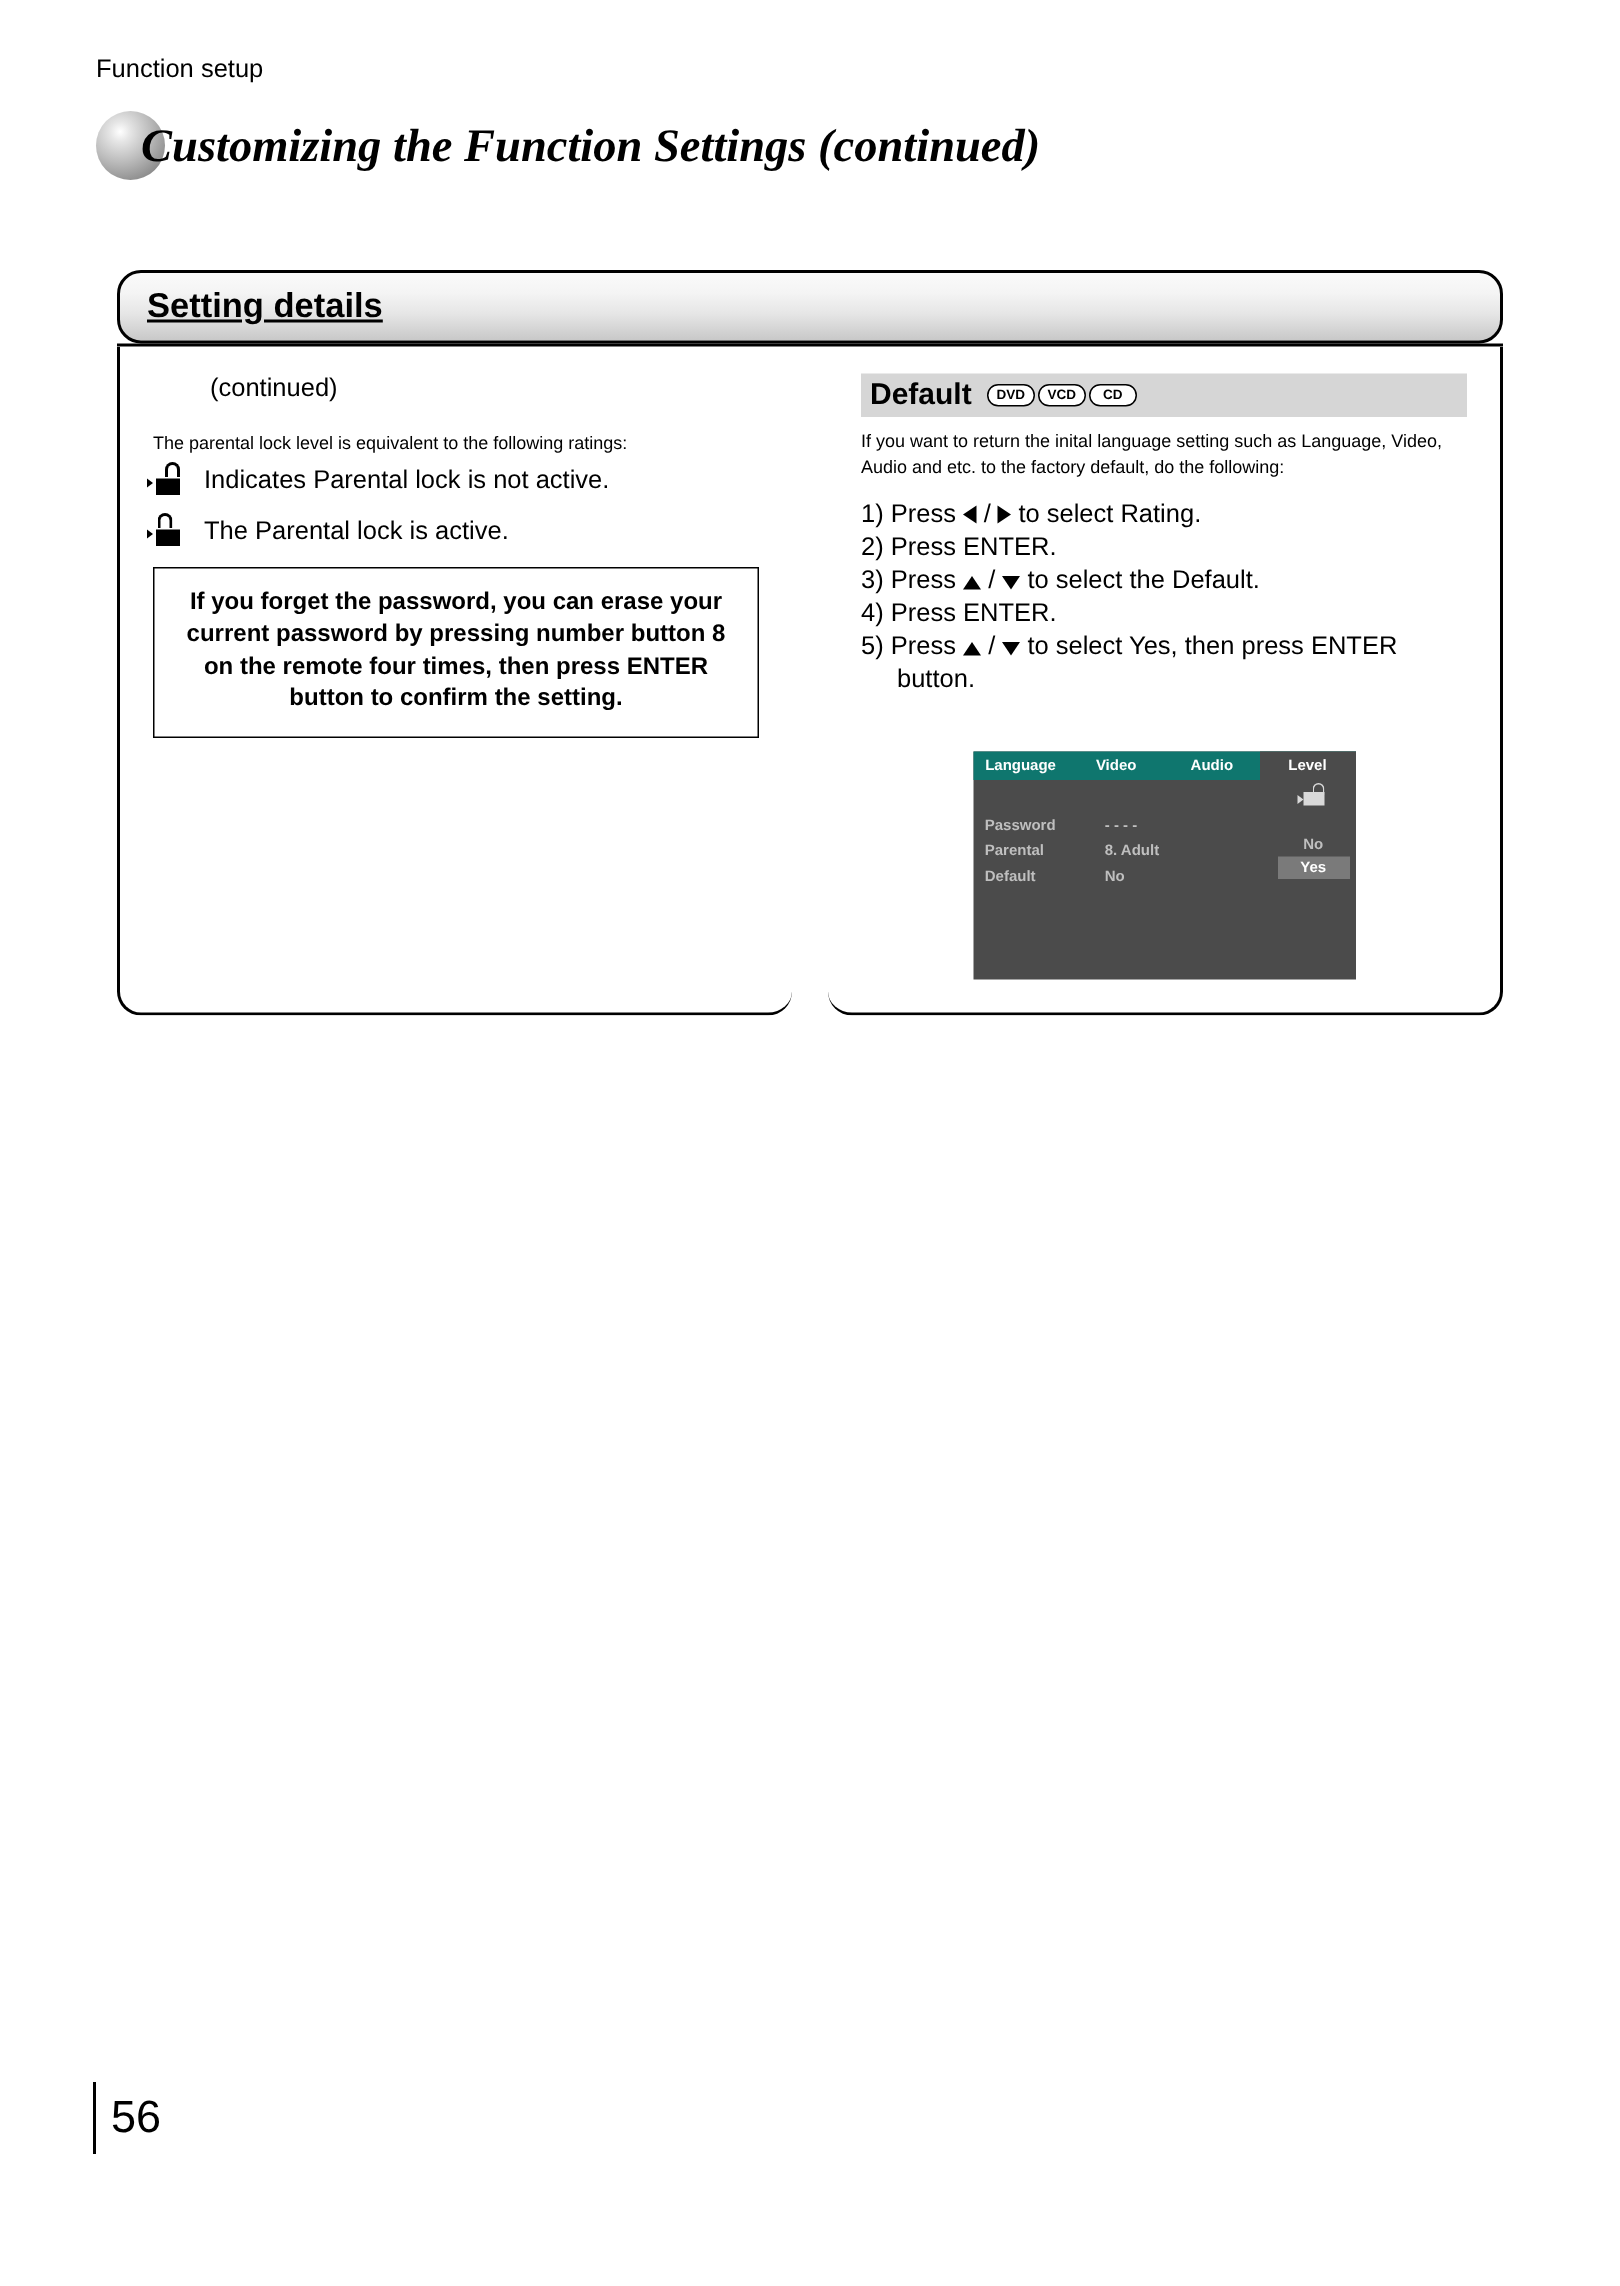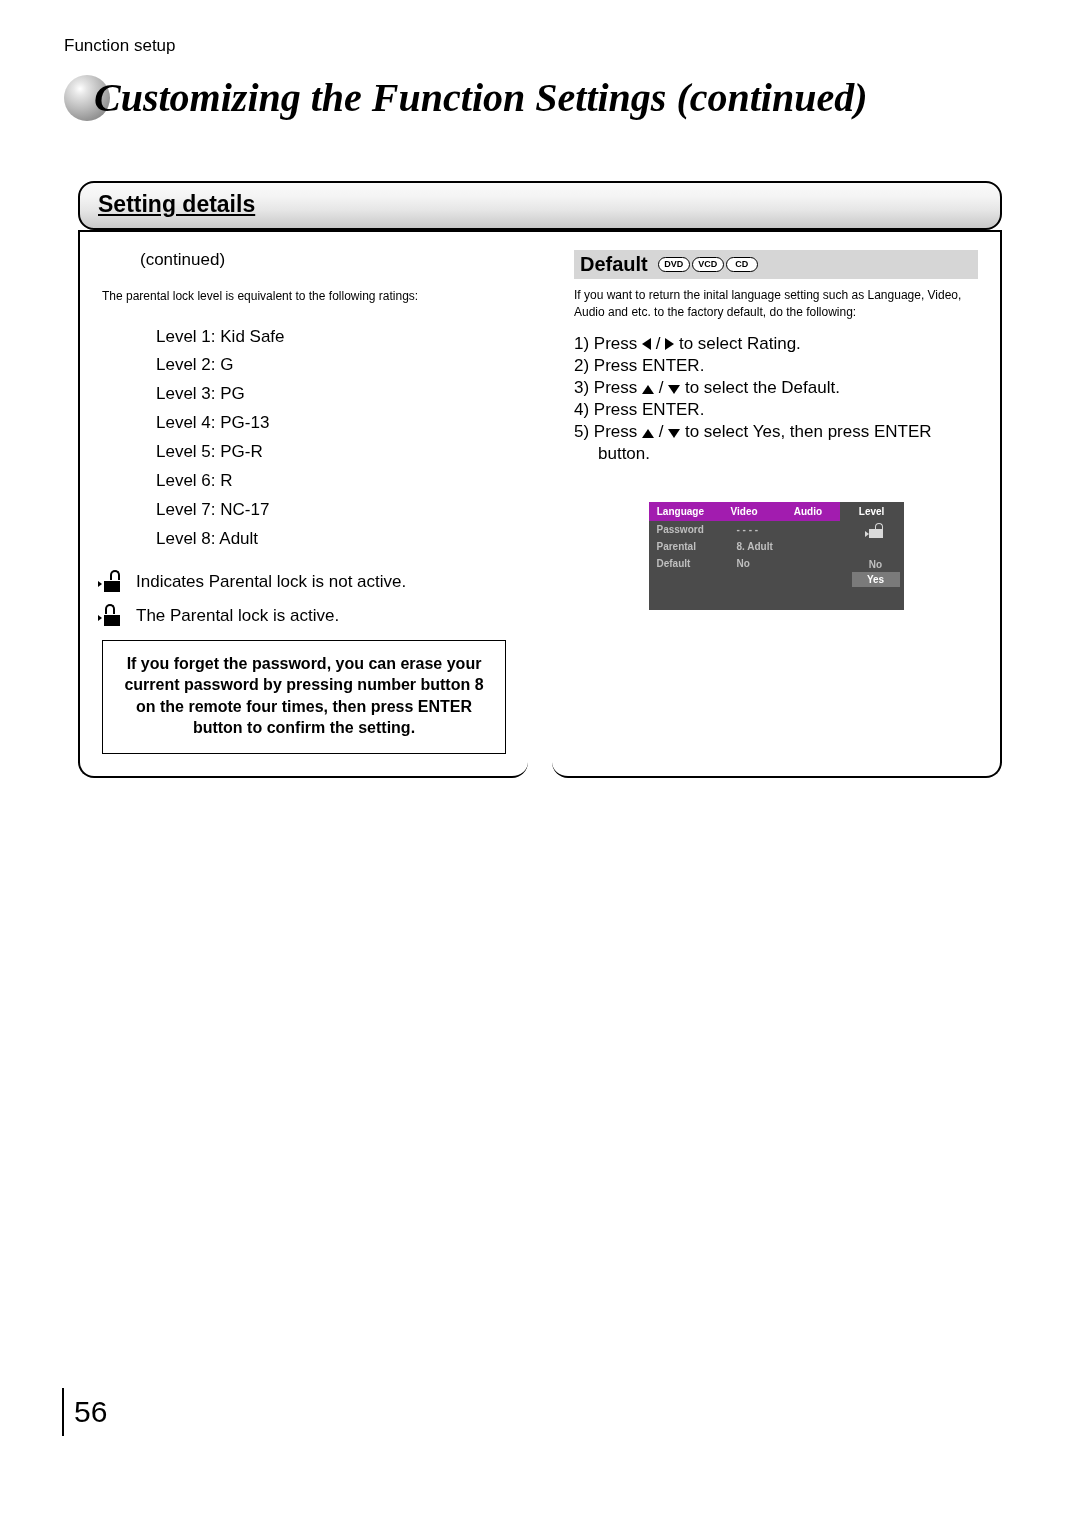--- a/index.html
+++ b/index.html
@@ -32,21 +32,21 @@
     height: 46px;
     border-radius: 50%;
     background: radial-gradient(circle at 35% 30%, #ffffff 0%, #e6e6e6 15%, #bdbdbd 45%, #8a8a8a 80%, #777 100%);
     margin-right: -16px;
     z-index: 0;
   }
   .page-title {
     font-family: "Times New Roman", Times, serif;
     font-style: italic;
     font-weight: bold;
-    font-size: 40px;
+    font-size: 31px;
     z-index: 1;
   }
   
   .big-box {
     border: 2px solid #000;
     border-radius: 16px;
     padding: 8px 18px 10px 18px;
     margin: 0 14px;
     background: linear-gradient(to bottom, #fafafa 0%, #f4f4f4 30%, #e6e6e6 60%, #c8c8c8 100%);
   }
@@ -132,24 +132,24 @@
   .tri-r { width:0;height:0;border-top:6px solid transparent;border-bottom:6px solid transparent;border-left:9px solid #000; }
   .tri-u { width:0;height:0;border-left:6px solid transparent;border-right:6px solid transparent;border-bottom:9px solid #000; }
   .tri-d { width:0;height:0;border-left:6px solid transparent;border-right:6px solid transparent;border-top:9px solid #000; }
   
   .osd {
     width: 255px; margin: 38px auto 0 auto;
     background: #4b4b4b;
     font-size: 10px; font-weight: bold; color: #bfbfbf;
     padding-bottom: 38px;
   }
-  .osd-tabs { display: flex; background:#a21caf; }
+  .osd-tabs { display: flex; background:#0f766e; }
   .osd-tab { flex: 1; text-align: center; color: #fff; padding: 4px 0; font-size: 10px; }
   .osd-tab.active { background:#4b4b4b; color:#fff; }
-  .osd-body { position: relative; padding: 0 8px; }
+  .osd-body { position: relative; padding: 22px 8px; }
   .osd-row { display: flex; padding: 3px 0; }
   .osd-label { width: 80px; }
   .osd-val { width: 60px; }
   .osd-side { position: absolute; right: 8px; top: 8px; text-align: center; width: 40px; }
   .osd-lock {
     width: 14px; height: 14px; margin: 0 auto 14px auto; position: relative;
   }
   .osd-lock .lb { width: 14px; height: 9px; background:#d9d9d9; }
   .osd-lock .ls { position:absolute; top:-6px; left:6px; width:8px; height:8px; border:1.5px solid #d9d9d9; border-bottom:none; border-radius: 5px 5px 0 0; box-sizing:border-box;}
   .osd-lock .la { position:absolute; left:-4px; top:2px; width:0;height:0;border-top:3px solid transparent;border-bottom:3px solid transparent;border-left:4px solid #d9d9d9; }
@@ -180,30 +180,20 @@
 
   <div class="big-box">
     <div class="big-box-title">Setting details</div>
   </div>
 
   <div class="columns">
 
     <div class="col col-left">
       <div class="cont">(continued)</div>
       <div class="body-text">The parental lock level is equivalent to the following ratings:</div>
-      <div class="levels">
-        <div>Level 1: Kid Safe</div>
-        <div>Level 2: G</div>
-        <div>Level 3: PG</div>
-        <div>Level 4: PG-13</div>
-        <div>Level 5: PG-R</div>
-        <div>Level 6: R</div>
-        <div>Level 7: NC-17</div>
-        <div>Level 8: Adult</div>
-      </div>
 
       <div class="pl-row">
         <span class="lock-icon lock-open">
           <span class="lock-shackle"></span>
             <span class="lock-body"></span>
             <span class="lock-arrow"></span>
         </span>
         <span>Indicates Parental lock is not active.</span>
       </div>
       <div class="pl-row" style="margin-top:14px">

